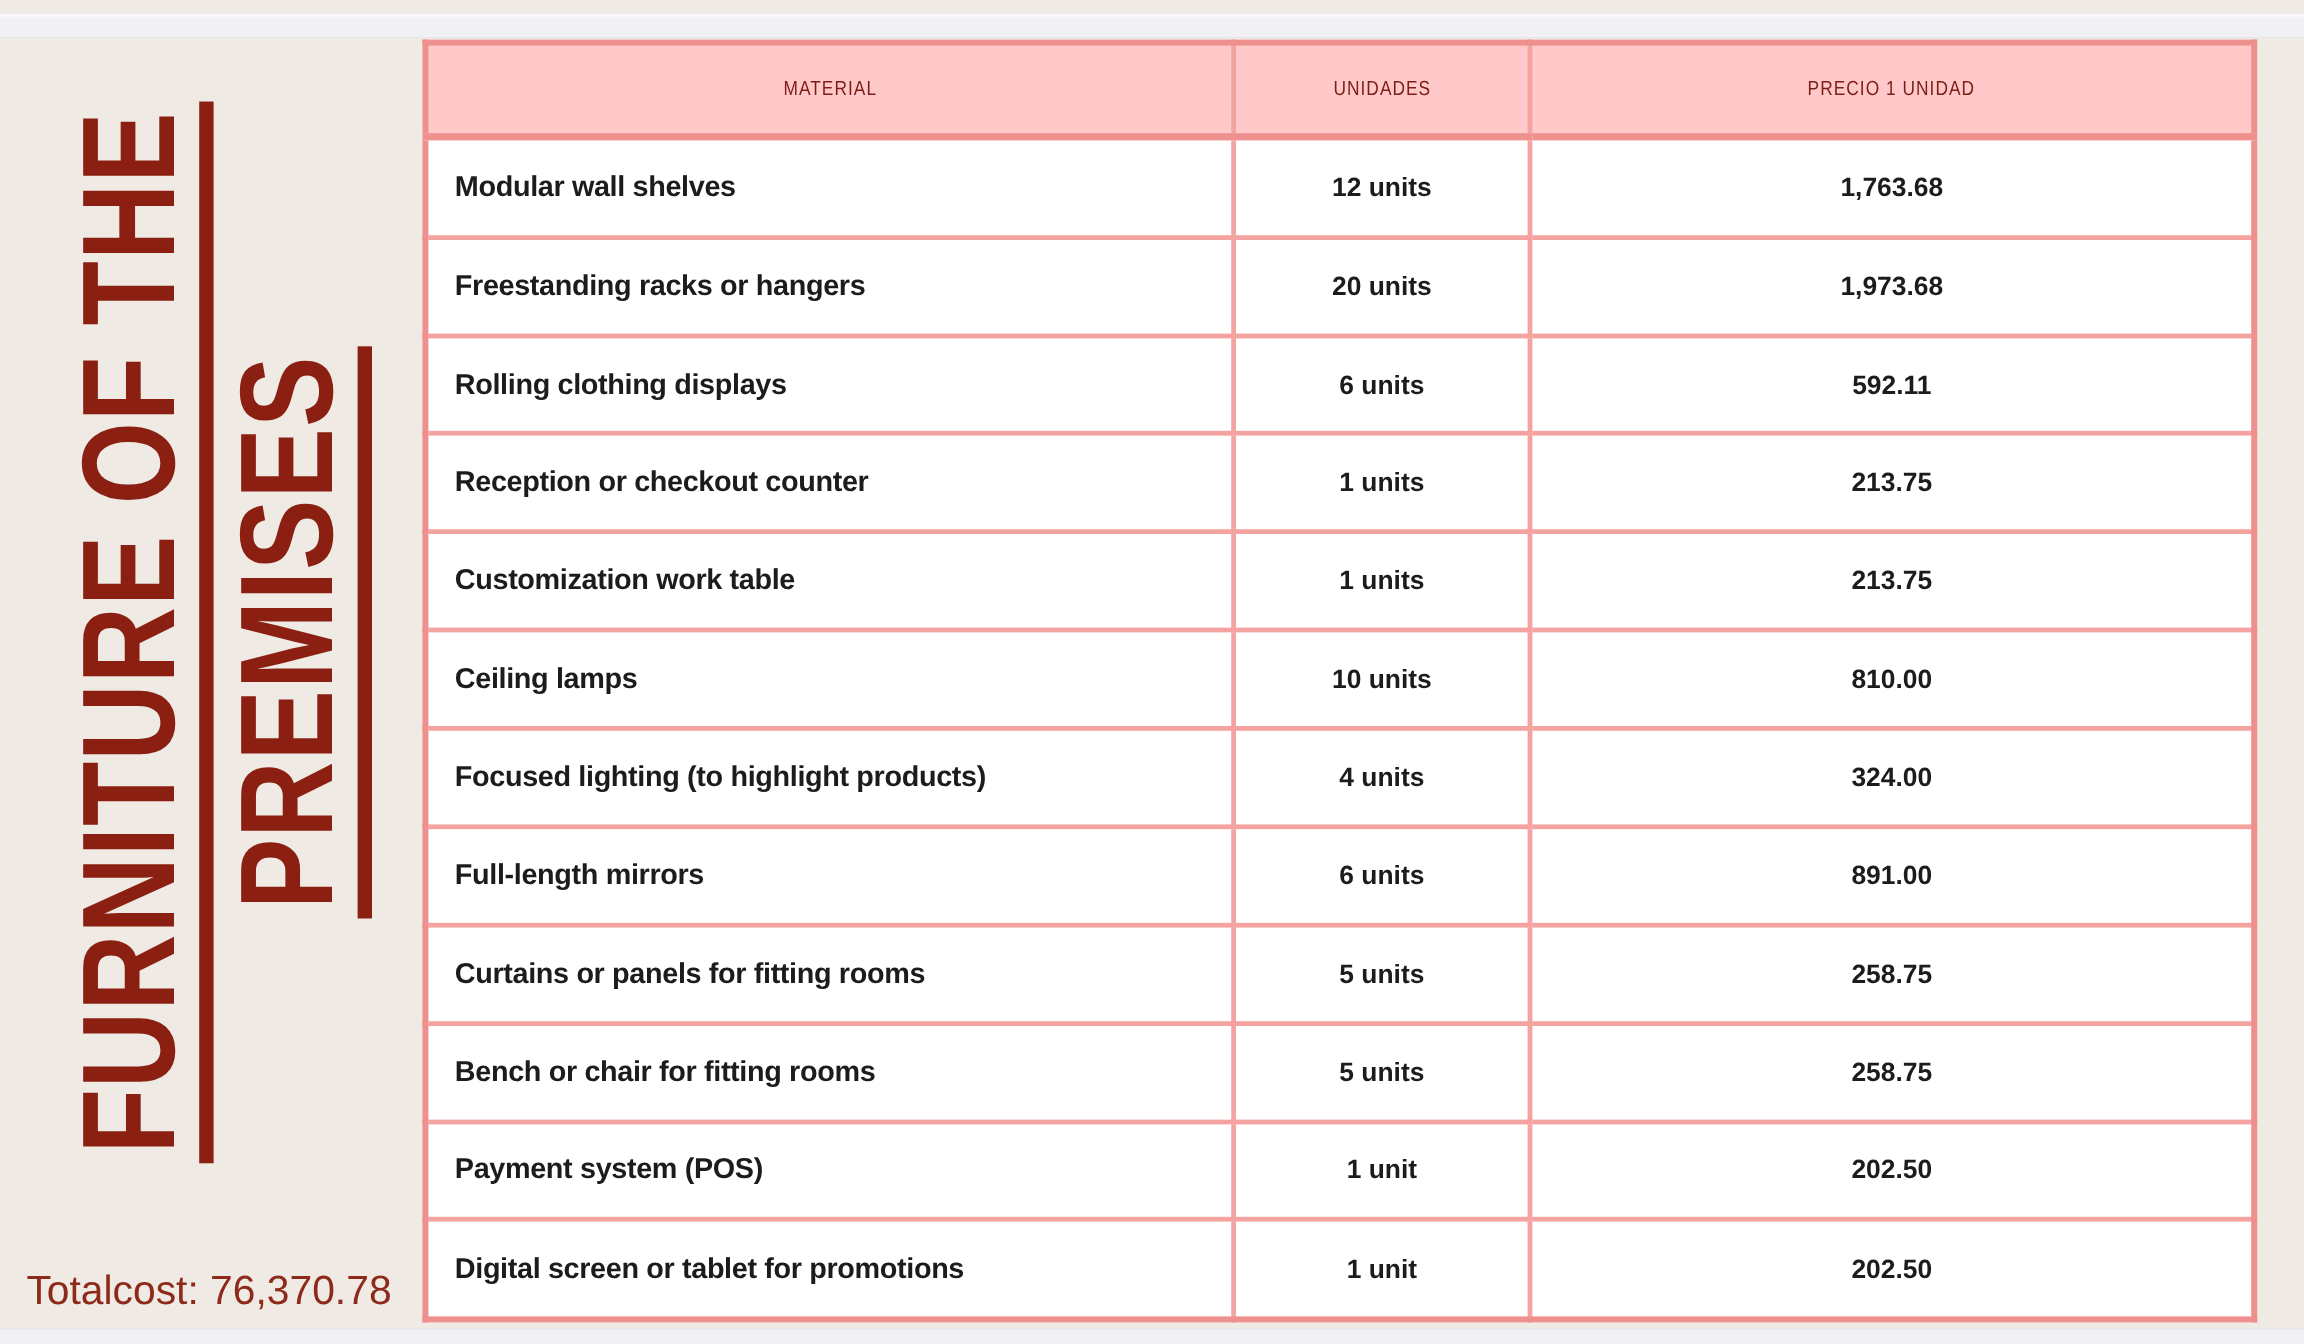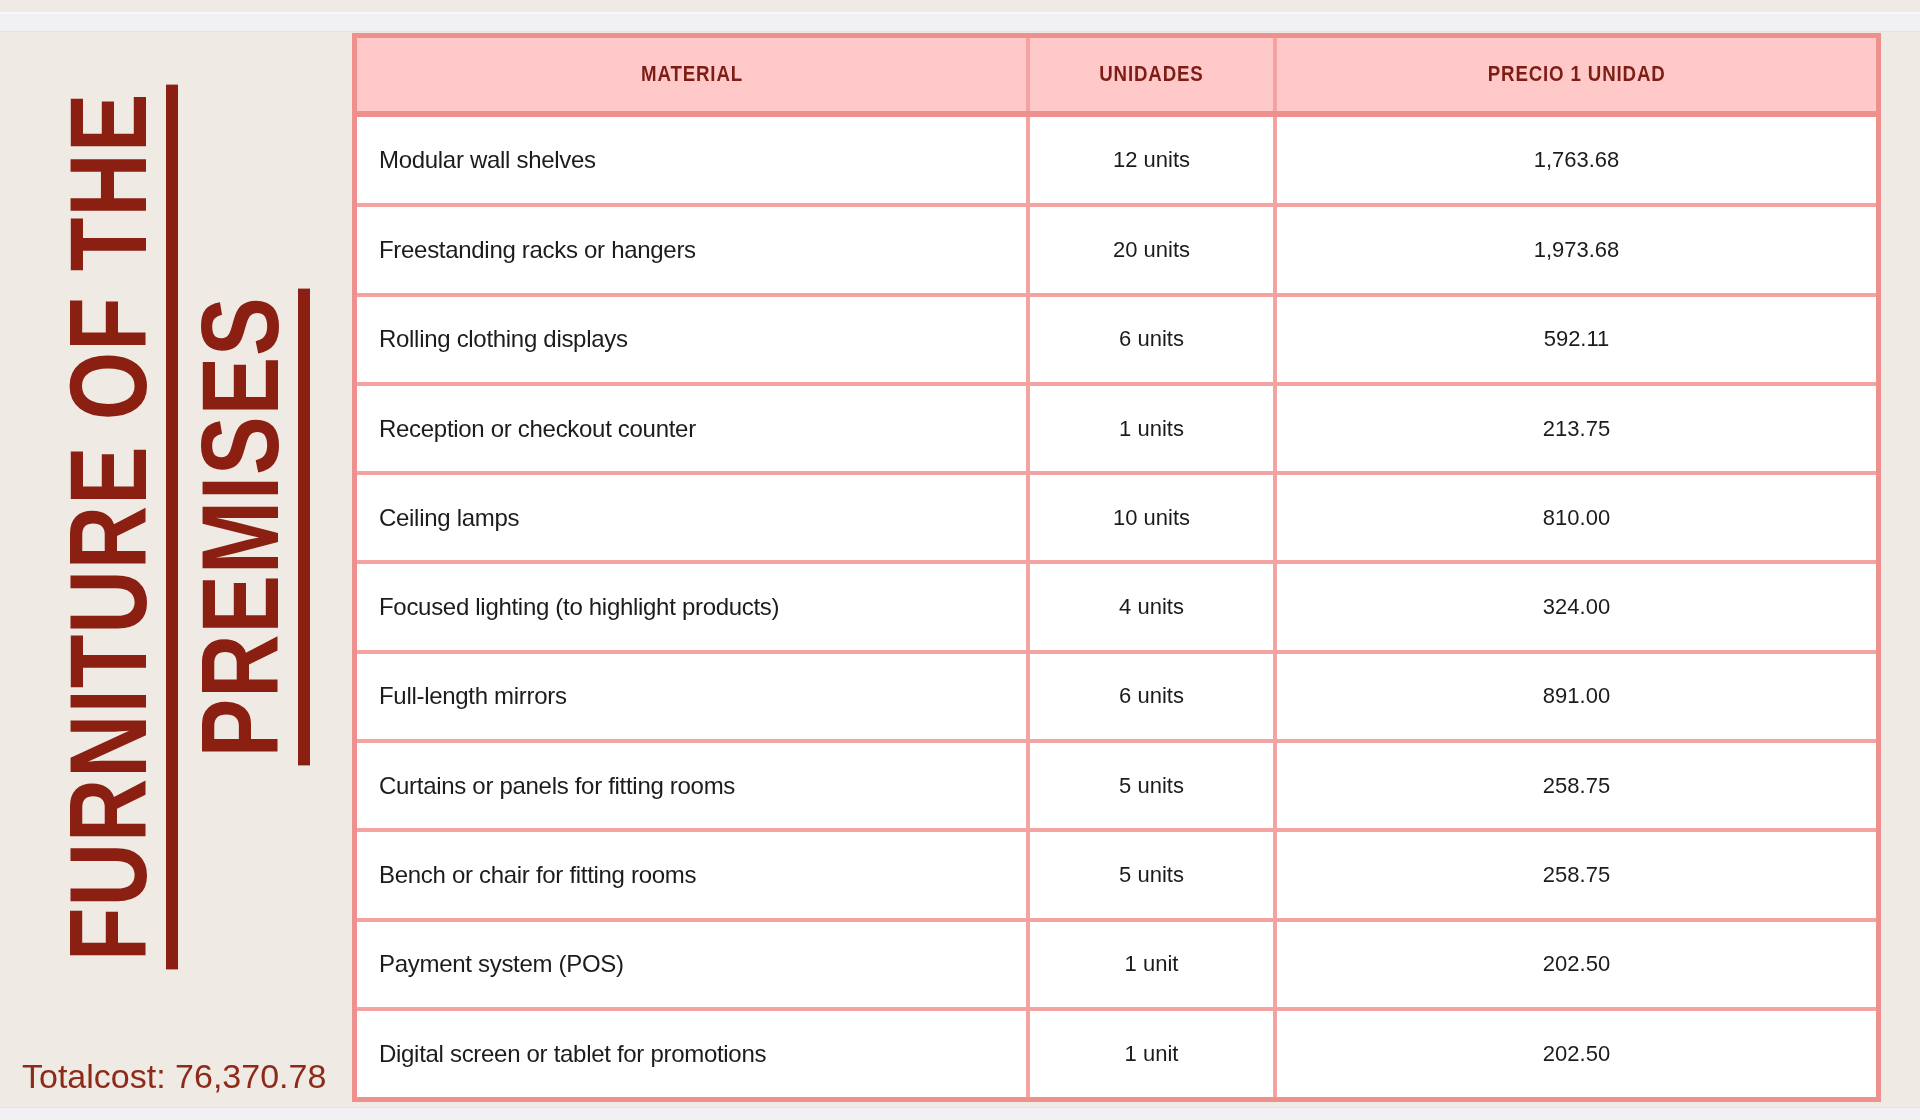--- a/index.html
+++ b/index.html
@@ -106,35 +106,35 @@
   table.furniture th,
   table.furniture td {
     border: 4px solid var(--border-inner, #f5a3a1);
     box-sizing: border-box;
     background: #ffffff;
   }
   table.furniture thead th {
     height: 78px;
     background: var(--header-bg, #ffc9c9);
     color: var(--header-fg, #7d1d15);
-    font-size: 22px;
-    font-weight: bold;
+    font-size: 17px;
+    font-weight: normal;
     letter-spacing: 1px;
     text-align: center;
     vertical-align: middle;
     border-bottom: 6px solid var(--border-outer, #ee908e);
   }
   table.furniture thead th .condensed {
     display: inline-block;
     transform: scaleX(0.85);
     transform-origin: center;
     white-space: nowrap;
   }
   table.furniture td {
-    font-weight: normal;
+    font-weight: bold;
     color: #1c1c1c;
     vertical-align: middle;
   }
   td.c-material {
     font-size: 24px;
     text-align: left;
     padding-left: 22px;
     letter-spacing: -0.3px;
   }
   td.c-units, td.c-price {
@@ -193,20 +193,25 @@
       <td class="c-units">6 units</td>
       <td class="c-price">592.11</td>
     </tr>
 
     <tr>
       <td class="c-material">Reception or checkout counter</td>
       <td class="c-units">1 units</td>
       <td class="c-price">213.75</td>
     </tr>
 
+    <tr>
+      <td class="c-material">Customization work table</td>
+      <td class="c-units">1 units</td>
+      <td class="c-price">213.75</td>
+    </tr>
 
     <tr>
       <td class="c-material">Ceiling lamps</td>
       <td class="c-units">10 units</td>
       <td class="c-price">810.00</td>
     </tr>
 
     <tr>
       <td class="c-material">Focused lighting (to highlight products)</td>
       <td class="c-units">4 units</td>

